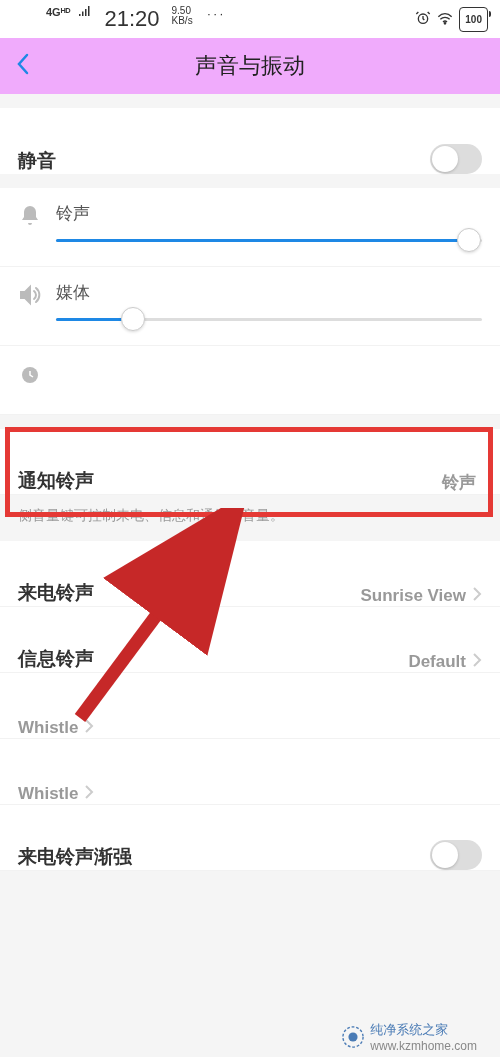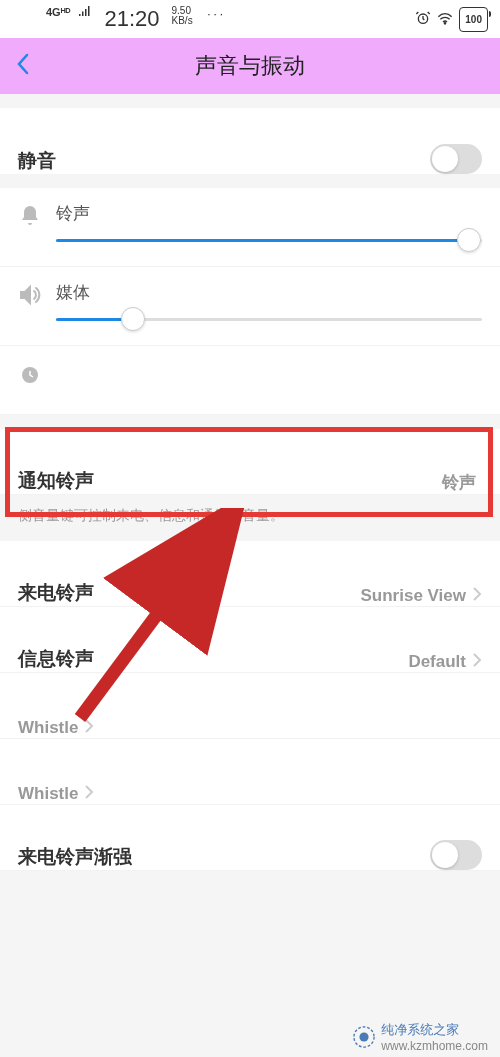--- a/index.html
+++ b/index.html
@@ -39,21 +39,21 @@
     .slider-fill { height: 100%; background: #1e88e5; border-radius: 2px; position: absolute; left: 0; top: 0; }
     .slider-thumb { width: 24px; height: 24px; border-radius: 50%; background: #fff; border: 1px solid #ccc; box-shadow: 0 1px 3px rgba(0,0,0,0.15); position: absolute; top: -11px; transform: translateX(-50%); cursor: pointer; }
     
     .highlight-box { position: absolute; border: 5px solid #e53935; pointer-events: none; z-index: 5; }
     .arrow-svg { position: absolute; z-index: 6; pointer-events: none; }
     
     .hint-text { font-size: 14px; color: #999; padding: 12px 18px 16px 18px; background: #f5f5f5; }
     
     .chevron { color: #ccc; }
     
-    .watermark { position: absolute; bottom: 4px; right: 12px; display: flex; align-items: center; gap: 6px; font-size: 13px; color: #4a7bb5; font-weight: 500; z-index: 10; }
+    .watermark { position: absolute; bottom: 4px; right: 23px; display: flex; align-items: center; gap: 6px; font-size: 13px; color: #4a7bb5; font-weight: 500; z-index: 10; }
     .wm-icon { width: 22px; height: 22px; }
   </style>
 </head>
 <body>
 
 <div class="status-bar">
   <div class="status-left">
     <span class="status-4g">4Gᴴᴰ</span>
     <span class="status-signal">
       <svg width="12" height="10" viewBox="0 0 12 10">

